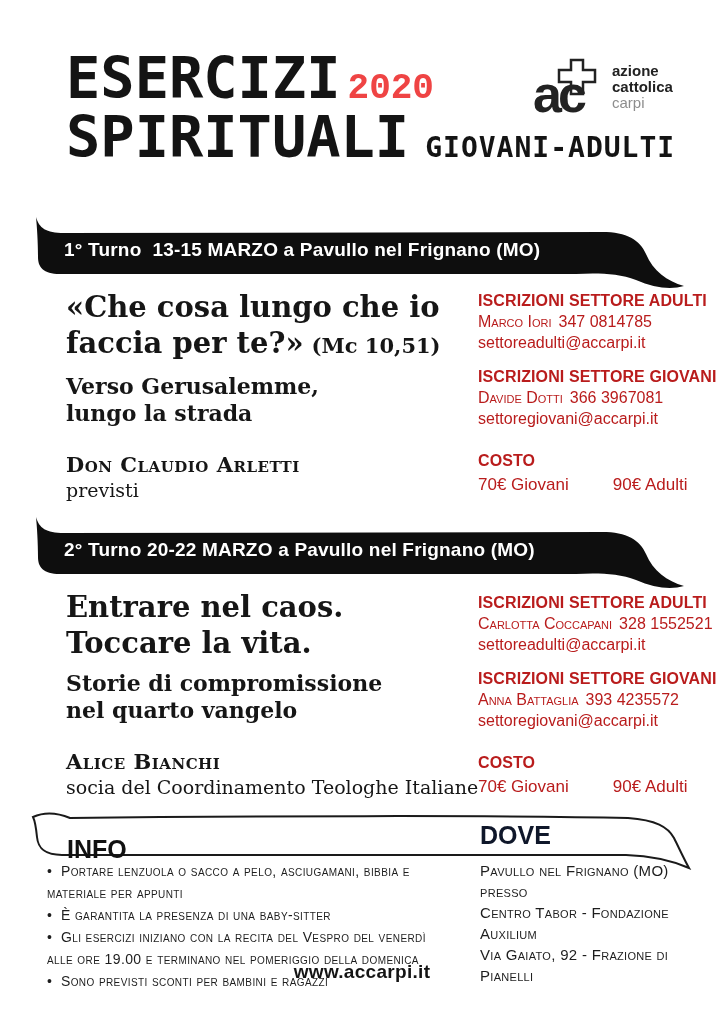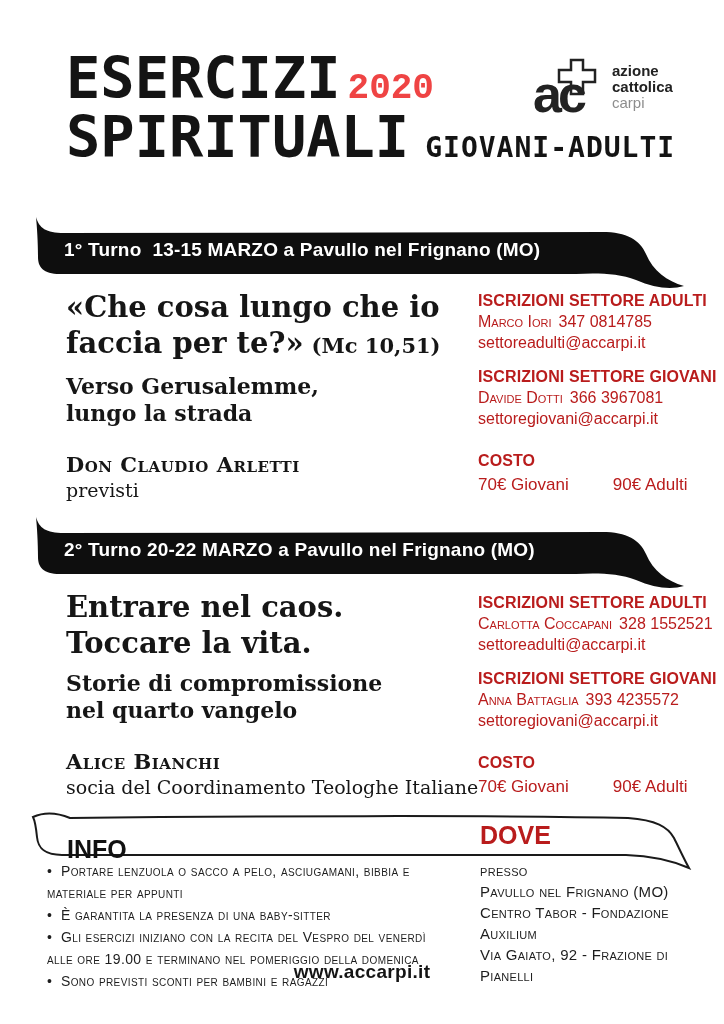--- a/index.html
+++ b/index.html
@@ -26,21 +26,21 @@
   .ribbon svg{display:block;width:670px;}
   .ribbon-black-1{top:217px;height:78px;}
   .ribbon-black-2{top:517px;height:78px;}
   .ribbon-white{top:808px;height:64px;}
   .banner-text{
     position:absolute;left:34px;top:22px;
     color:#ffffff;font-weight:bold;font-size:19px;
     white-space:pre-wrap;letter-spacing:0.2px;
   }
   .label-info{position:absolute;left:37px;top:27px;font-weight:bold;font-size:25px;color:#111;}
-  .label-dove{position:absolute;left:450px;top:13px;font-weight:bold;font-size:25px;color:#b91c1c;}
+  .label-dove{position:absolute;left:450px;top:13px;font-weight:bold;font-size:25px;color:#0f172a;}
   
   .left-col{position:absolute;left:66px;width:408px;color:#161616;}
   .left-col-1{top:289px;}
   .left-col-2{top:589px;}
   .quote{font-family:"DejaVu Serif",serif;font-weight:bold;font-size:29px;line-height:36px;}
   .quote-ref{font-size:21px;margin-left:8px;font-weight:bold;}
   .subtitle{font-family:"DejaVu Serif",serif;font-weight:bold;font-size:22px;line-height:27px;margin-top:9px;}
   .speaker{margin-top:25px;font-family:"DejaVu Serif",serif;}
   .speaker-name{font-size:21px;font-variant:small-caps;font-weight:bold;letter-spacing:0.5px;}
   .speaker-role{font-size:19px;margin-top:2px;white-space:nowrap;}
@@ -198,21 +198,21 @@
   </div>
 
   <ul class="info-list">
     <li>Portare lenzuola o sacco a pelo, asciugamani, bibbia e materiale per appunti</li>
     <li>È garantita la presenza di una baby-sitter</li>
     <li>Gli esercizi iniziano con la recita del Vespro del venerdì alle ore 19.00 e terminano nel pomeriggio della domenica</li>
     <li>Sono previsti sconti per bambini e ragazzi</li>
   </ul>
 
   <div class="dove-list">
+    <div>Pavullo nel Frignano (MO)</div>
     <div>presso</div>
-    <div>Pavullo nel Frignano (MO)</div>
     <div>Centro Tabor - Fondazione Auxilium</div>
     <div>Via Gaiato, 92 - Frazione di Pianelli</div>
   </div>
 
   <div class="website">www.accarpi.it</div>
 
 </div>
 
 </body></html>

